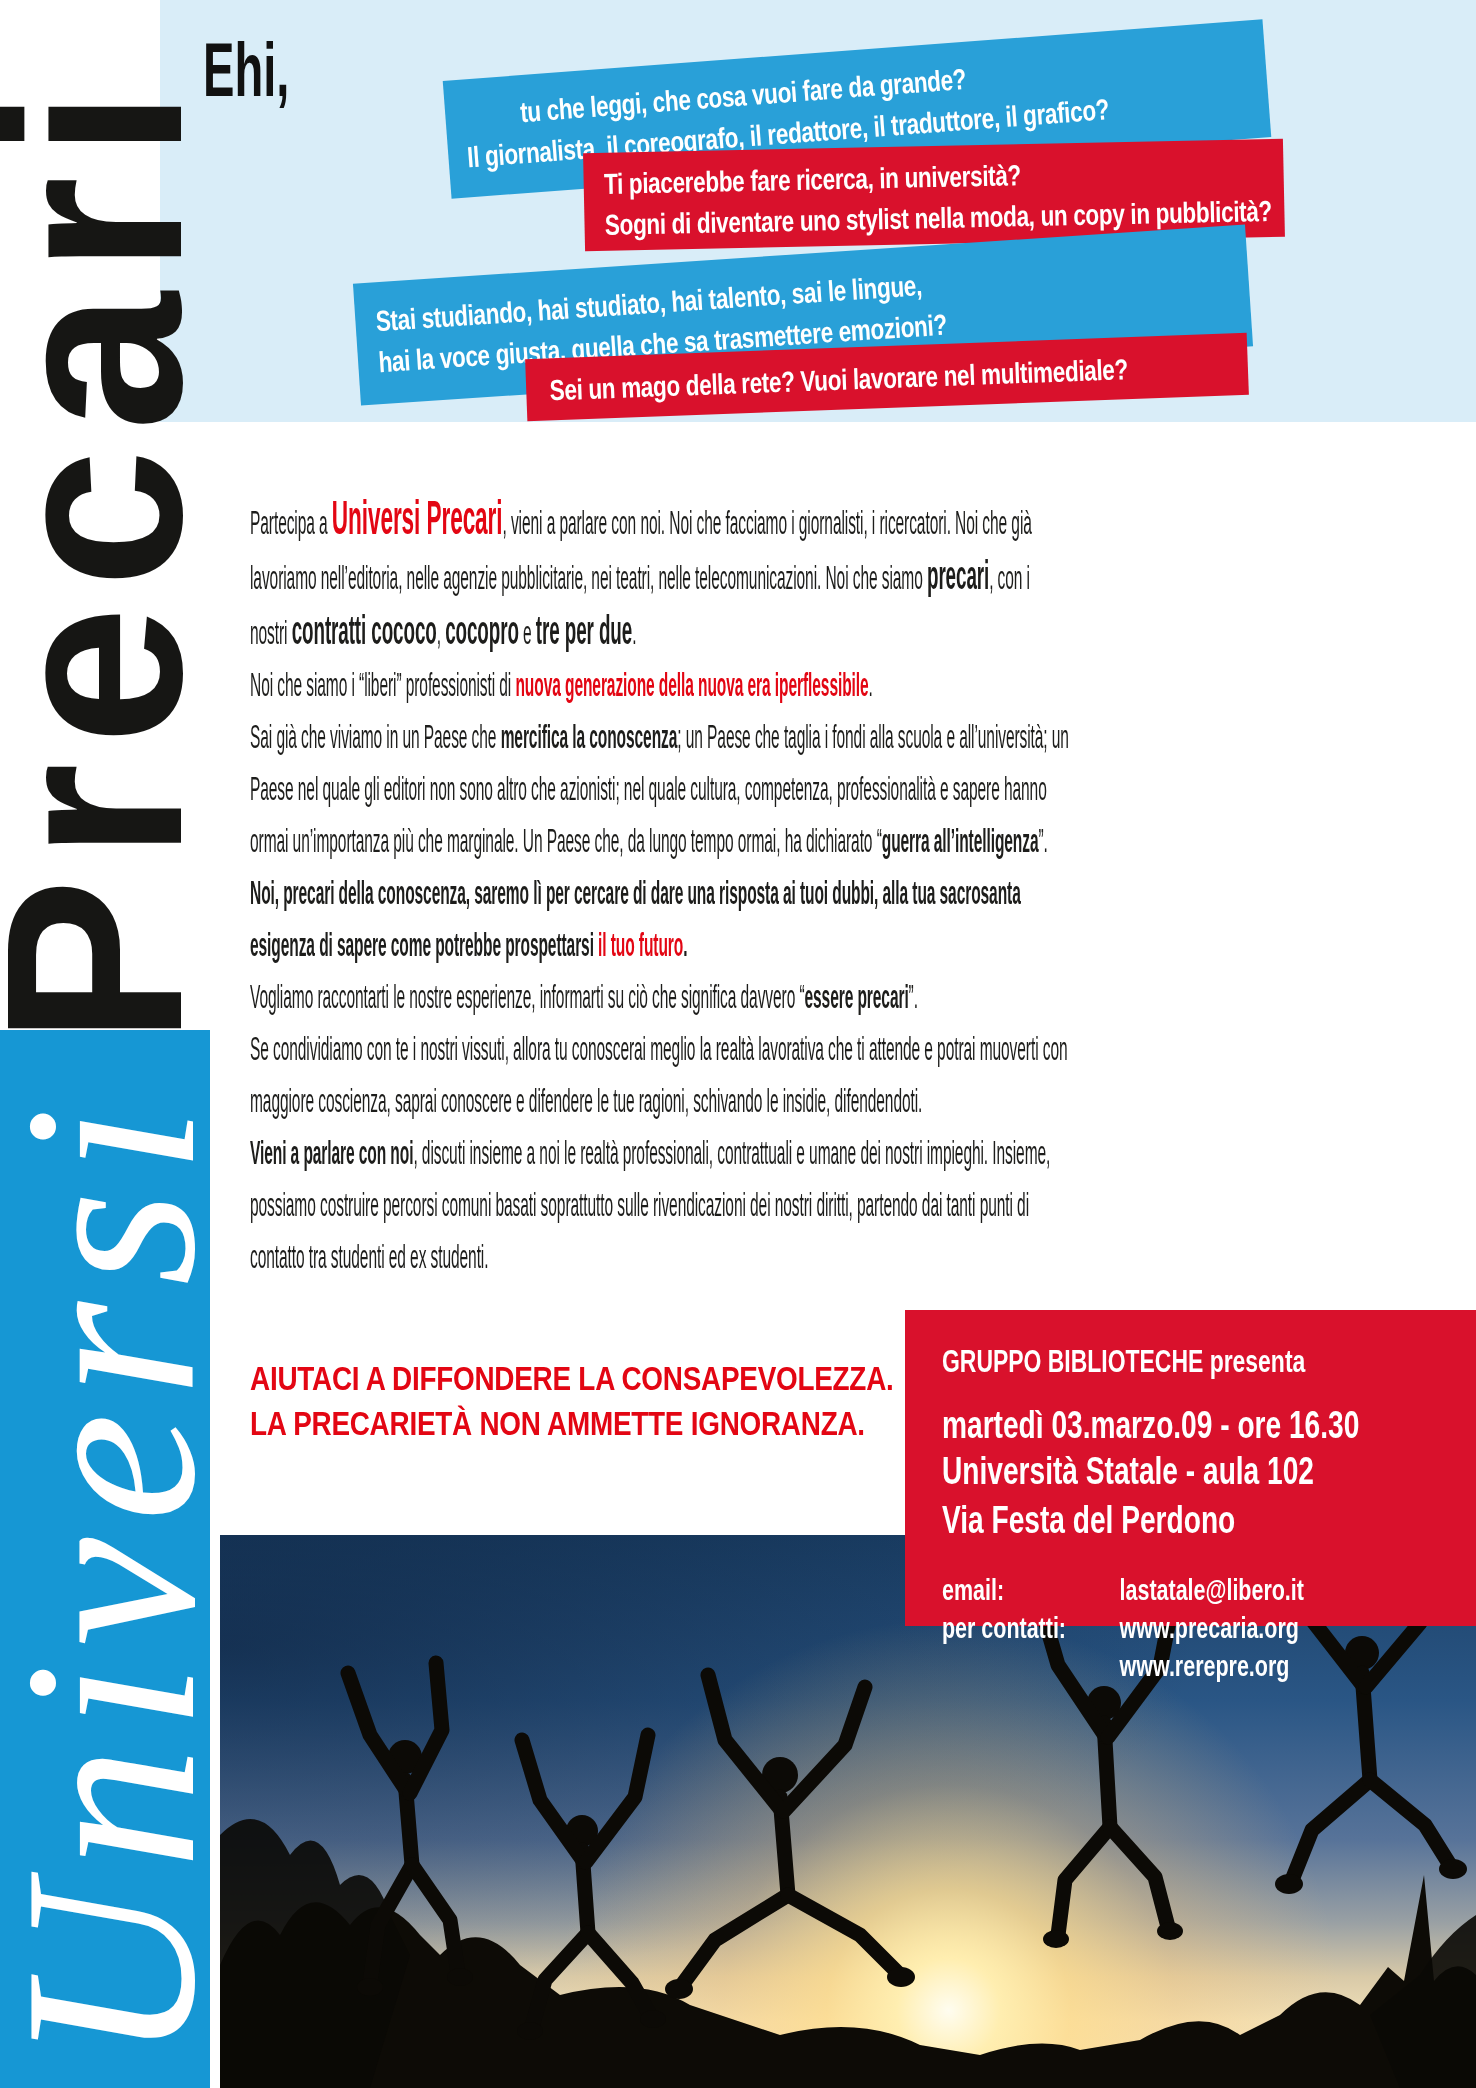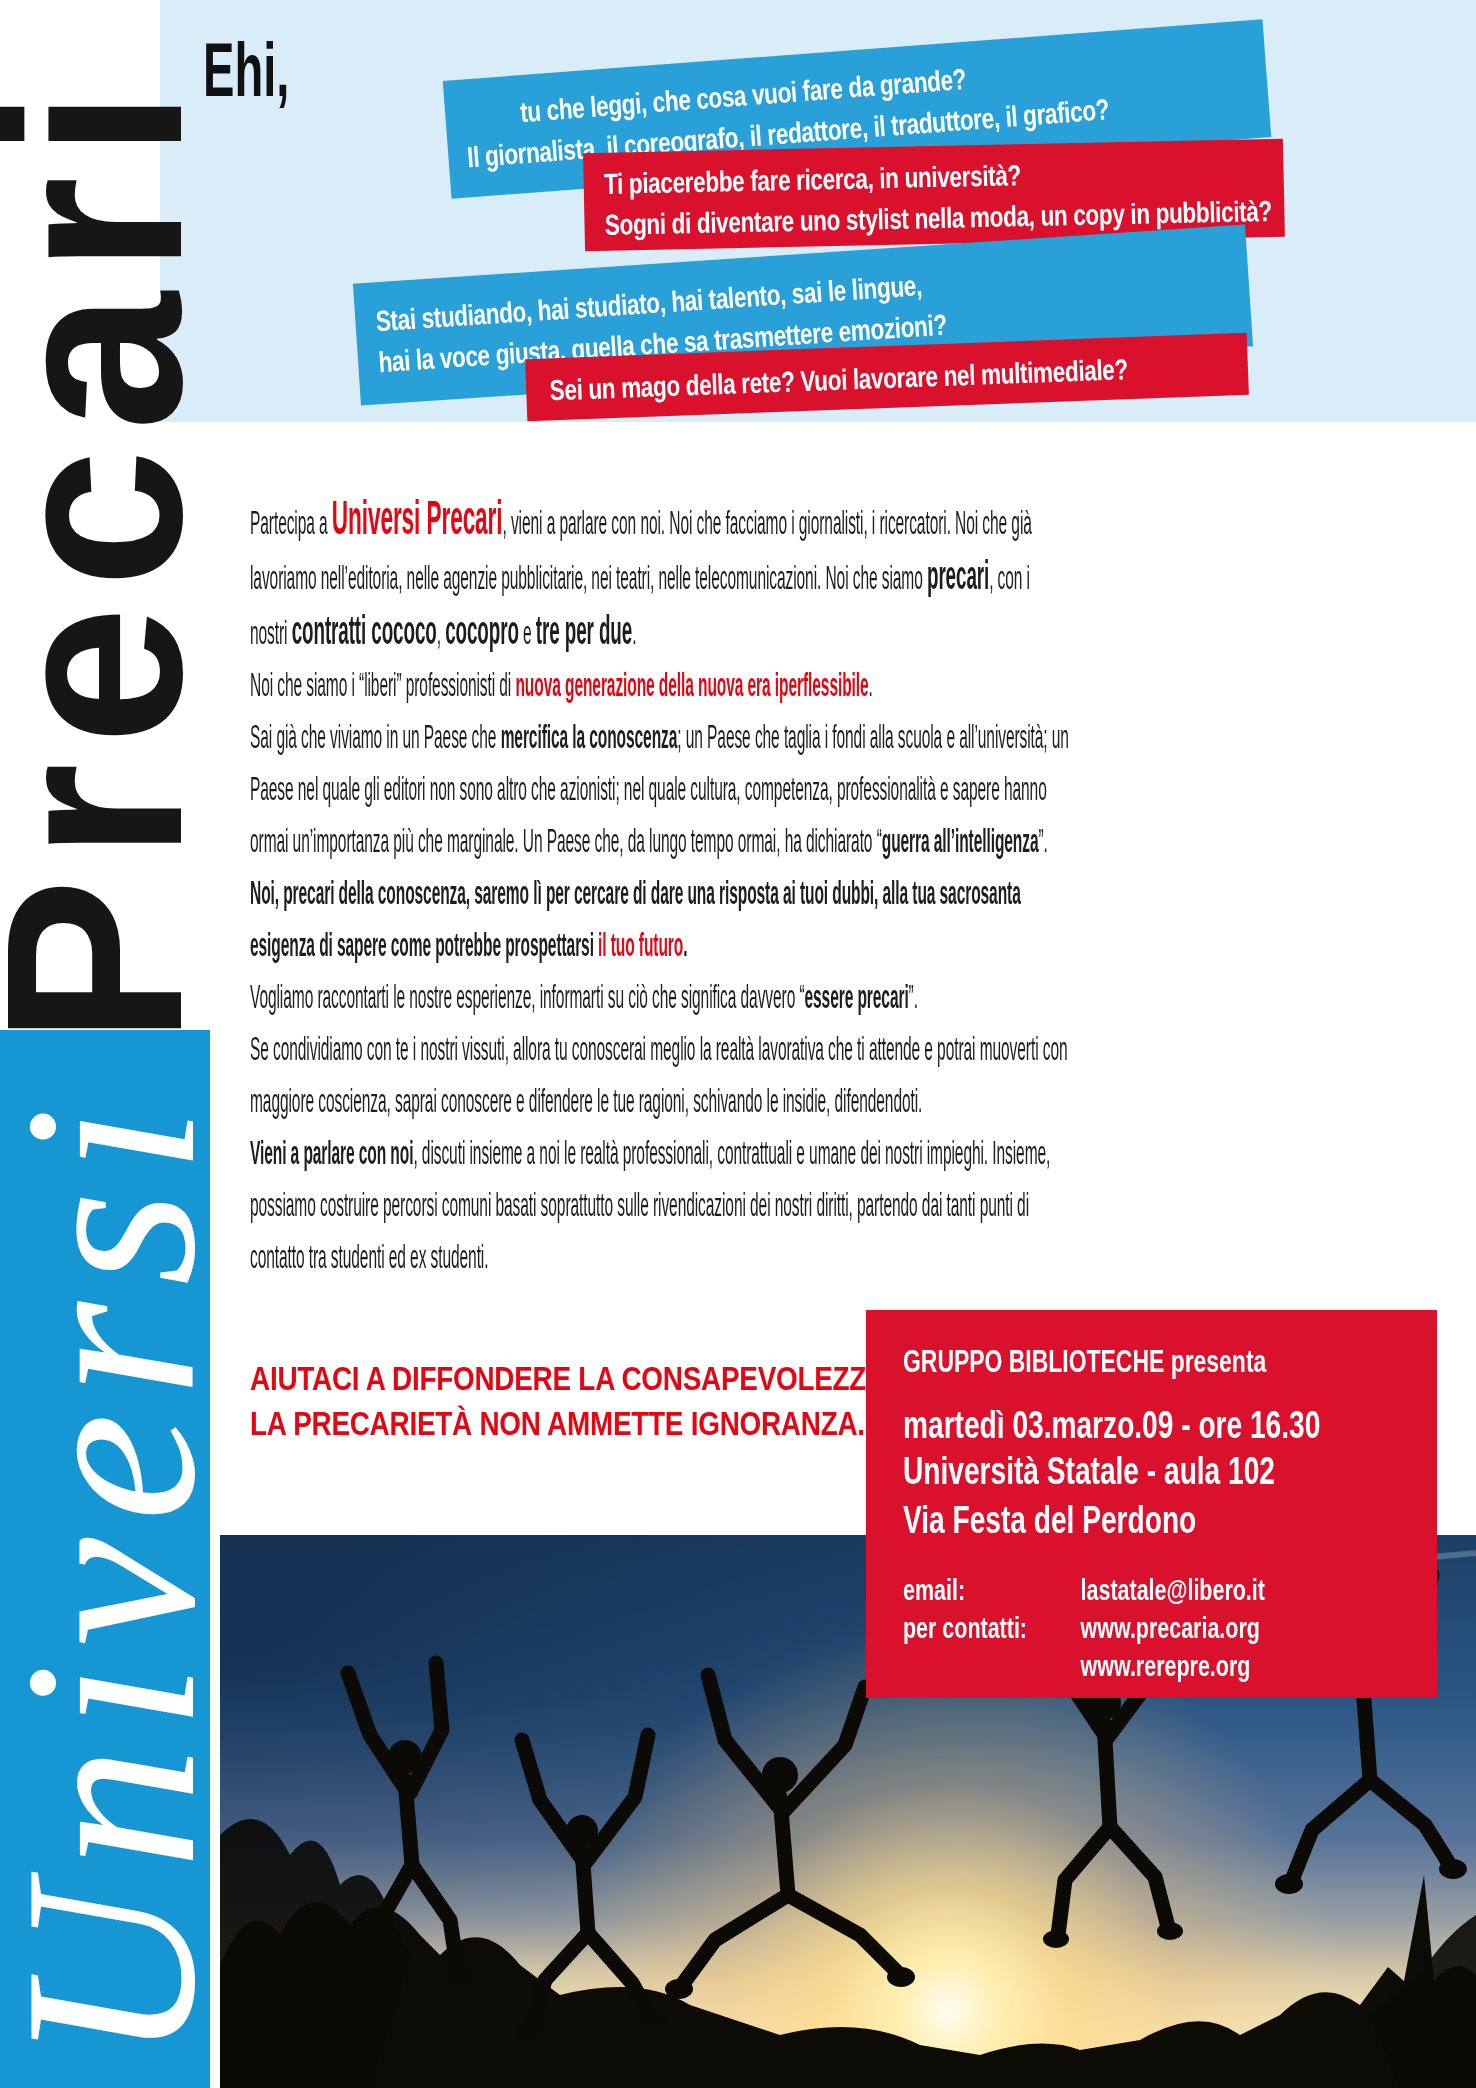--- a/index.html
+++ b/index.html
@@ -50,21 +50,21 @@
   .seg-b{font-weight:700;}
   .seg-bb{font-weight:700;font-size:40px;}
   .seg-rb{font-weight:700;color:var(--accent-red);}
   .seg-rbb{font-weight:700;font-size:48px;color:var(--accent-red);}
 
   
   .callout{position:absolute;left:250px;top:1356px;width:840px;transform:scaleX(0.82);transform-origin:0 0;
        color:var(--accent-red);font-weight:700;font-size:34px;line-height:45px;letter-spacing:-0.3px;white-space:nowrap;}
 
   
-  .event-box{position:absolute;left:866px;top:1310px;width:571px;height:388px;background:var(--ribbon-red);z-index:6;}
+  .event-box{position:absolute;left:905px;top:1310px;width:571px;height:316px;background:var(--ribbon-red);z-index:6;}
   .event-inner{transform:scaleX(0.74);transform-origin:0 0;width:760px;padding:34px 0 0 50px;color:#ffffff;}
   .event-presenter{font-weight:700;font-size:31px;}
   .event-date{font-weight:700;font-size:38px;margin-top:24px;}
   .event-venue{font-weight:700;font-size:38px;line-height:49px;}
   .event-contacts{margin-top:26px;}
   .contact-row{display:flex;font-weight:700;font-size:29px;line-height:38px;}
   .contact-label{width:240px;flex:none;}
 
   
   .photo{position:absolute;left:220px;top:1535px;width:1256px;height:553px;overflow:hidden;z-index:1;

